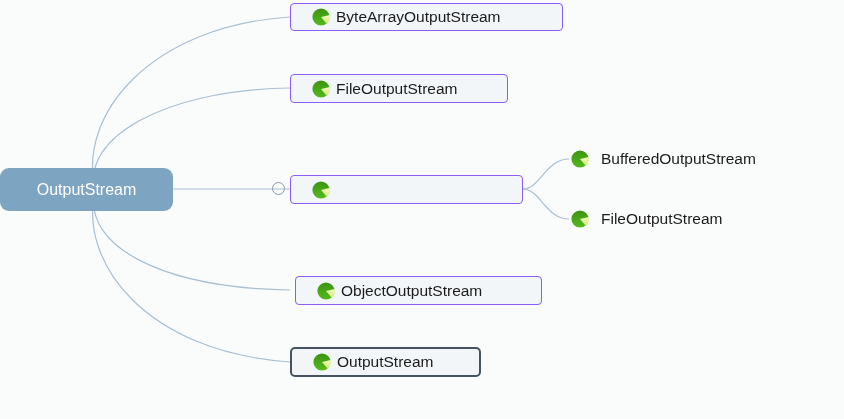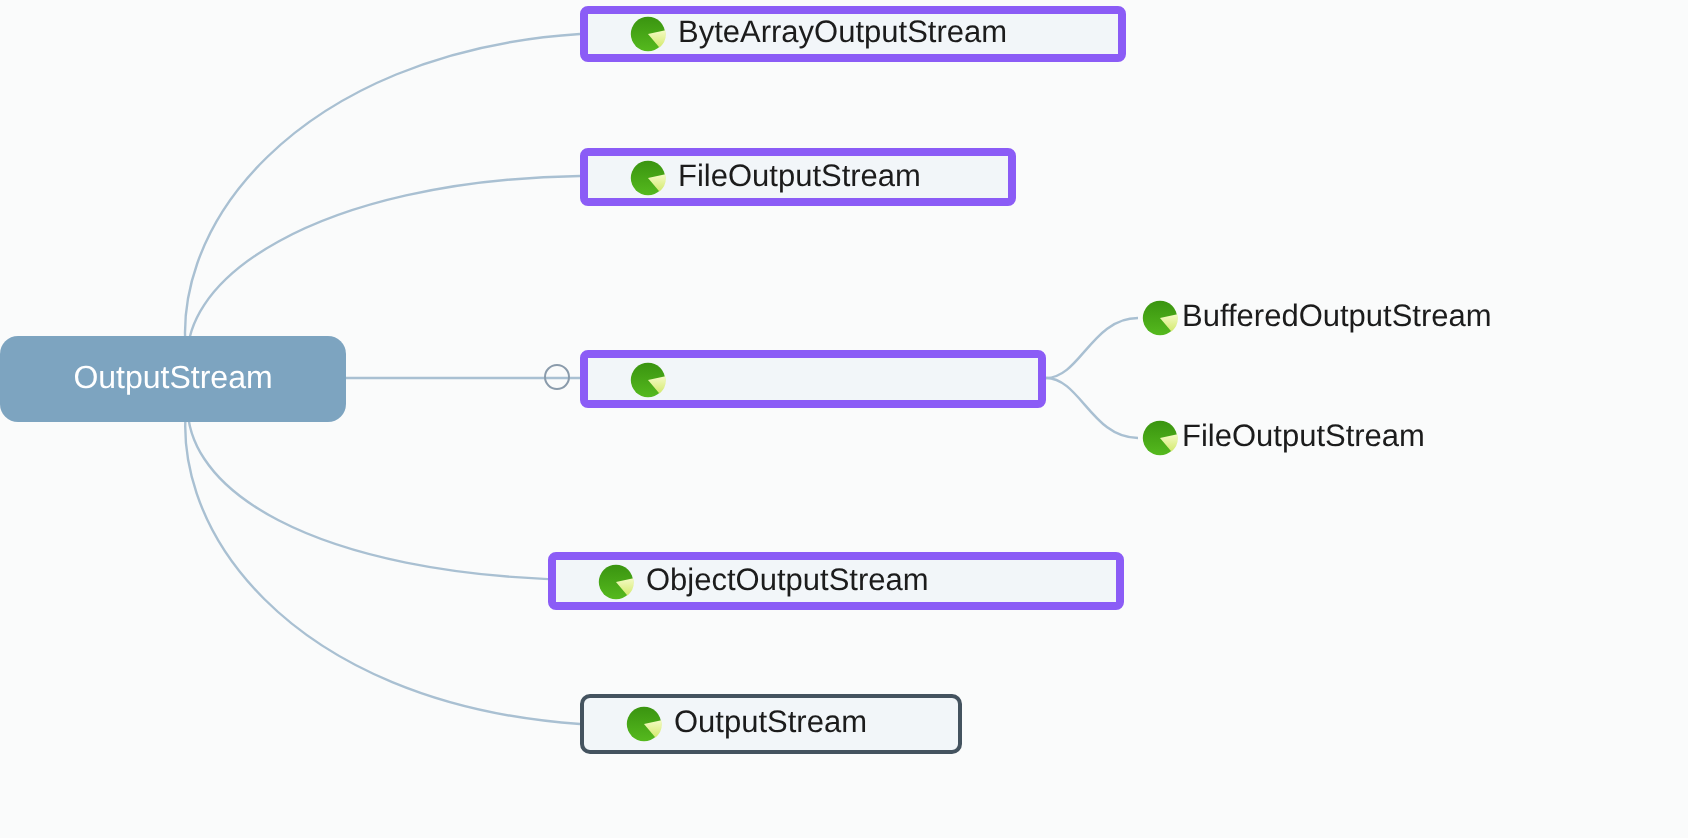--- a/index.html
+++ b/index.html
@@ -13,38 +13,38 @@
   svg.edges{position:absolute;left:0;top:0;z-index:1;}
   .node{
     position:absolute;
     z-index:2;
     box-sizing:border-box;
     display:flex;align-items:center;
     font-size:15.5px;color:#1c1c1c;
   }
   .box{
     background:#f2f6f9;
-    border:4px solid #8b5cf6;
+    border:1px solid #8b5cf6;
     border-radius:4px;
     padding-left:21px;
     gap:6px;
   }
   .box.selected{
     border:2px solid #44535f;
     border-radius:5px;
   }
   .root{
     background:#7da4c0;
     border-radius:9px;
     color:#ffffff;
     font-size:16px;
     justify-content:center;
   }
   .leaf{
-    gap:2px;
+    gap:12px;
   }
   .icon{
     width:18px;height:18px;flex:0 0 18px;
     display:inline-block;line-height:0;
   }
   .toggle{
     position:absolute;z-index:3;
     box-sizing:border-box;
     width:13px;height:13px;
     border:1px solid #8a9bab;
@@ -130,21 +130,21 @@
 
   <div class="node leaf" style="left:571px;top:209px;height:20px;">
     <span class="icon">
       <svg width="18" height="18" viewBox="0 0 18 18">
           <use href="#classIcon"></use>
         </svg>
     </span>
     <span class="lbl">FileOutputStream</span>
   </div>
 
-  <div class="node box" style="left:274px;top:276px;width:288px;height:29px;">
+  <div class="node box" style="left:295px;top:276px;width:247px;height:29px;">
     <span class="icon">
       <svg width="18" height="18" viewBox="0 0 18 18">
           <use href="#classIcon"></use>
         </svg>
     </span>
     <span class="lbl">ObjectOutputStream</span>
   </div>
 
   <div class="node box selected" style="left:290px;top:347px;width:191px;height:30px;">
     <span class="icon">

